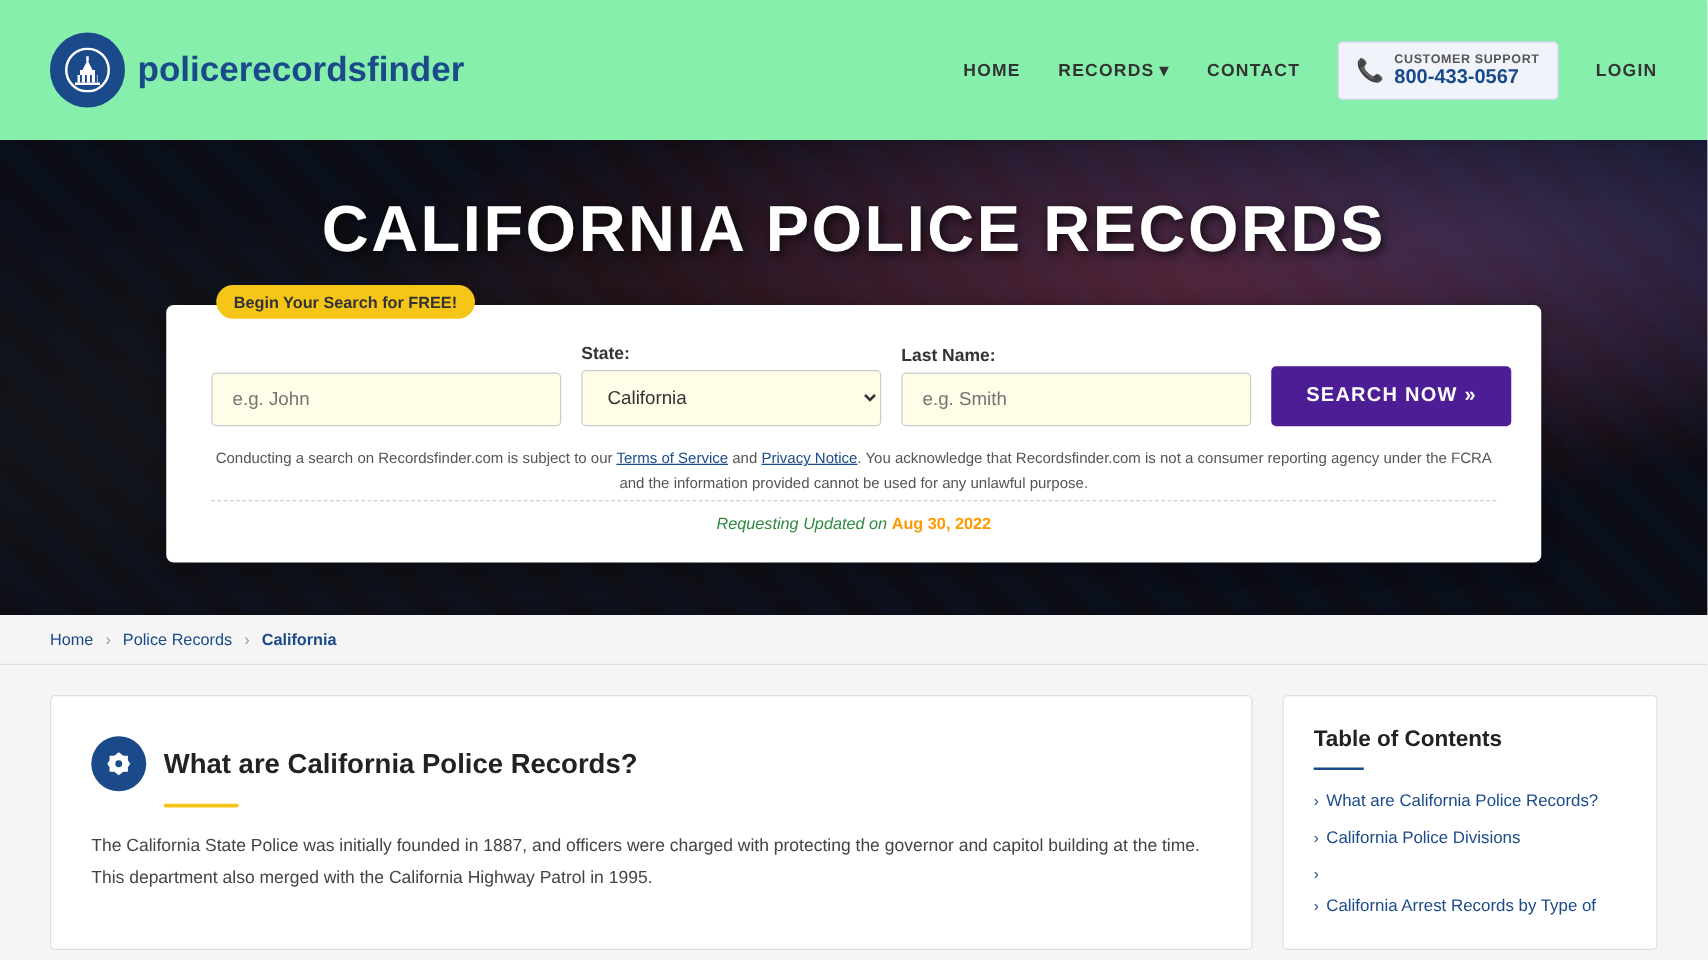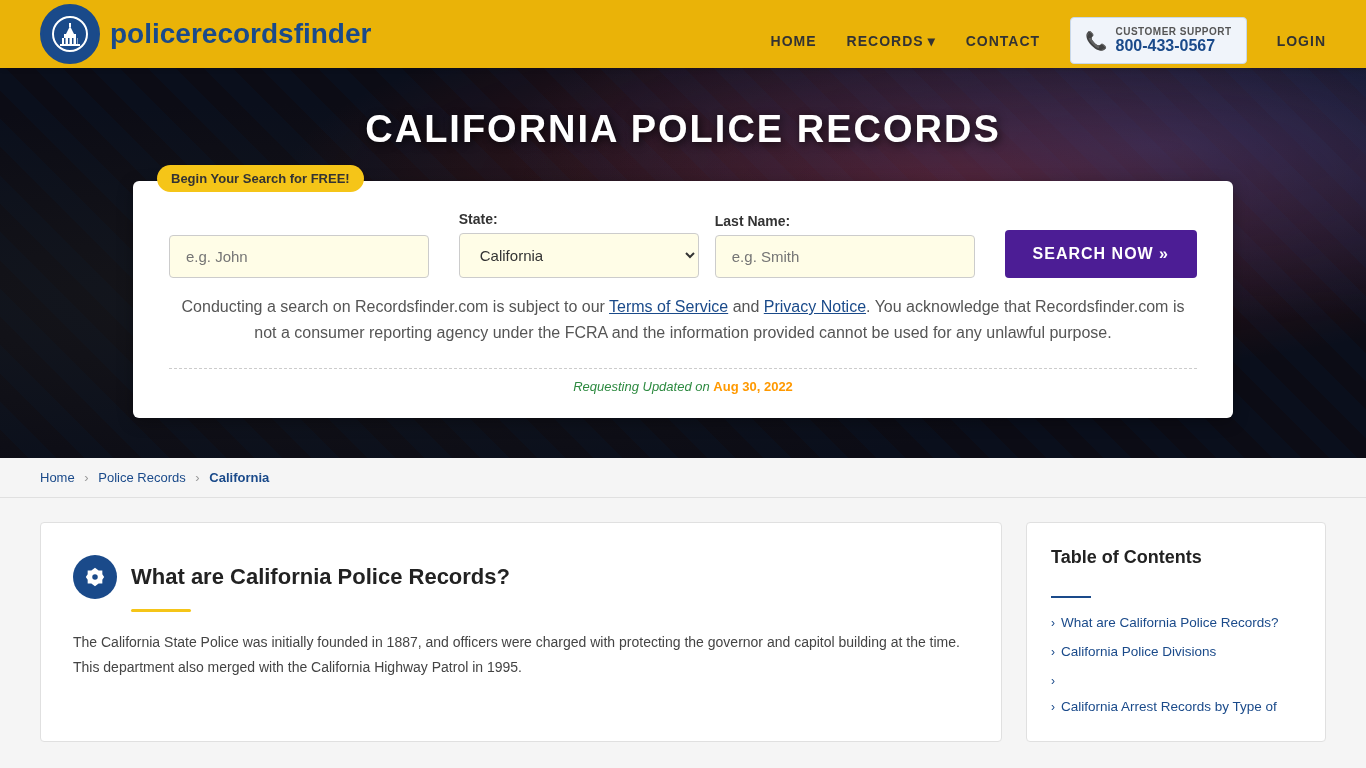--- a/index.html
+++ b/index.html
@@ -1,23 +1,23 @@
 <!DOCTYPE html>
 <html><head>
   <meta charset="utf-8">
   <style>
     * { box-sizing: border-box; margin: 0; padding: 0; }
     body { font-family: Arial, sans-serif; font-size: 14px; color: #333; background: #f5f5f5; }
 
     
     .header {
-      background: #eab308;
-      padding: 4px 40px;
-      display: flex;
-      align-items: flex-end;
+      background: #86efac;
+      padding: 26px 40px;
+      display: flex;
+      align-items: center;
       justify-content: space-between;
       box-shadow: 0 2px 4px rgba(0,0,0,0.1);
       position: relative;
       z-index: 10;
     }
     .logo-area {
       display: flex;
       align-items: center;
       gap: 10px;
     }
@@ -110,21 +110,21 @@
       position: absolute;
       top: 0; left: 0; right: 0; bottom: 0;
       background:
         radial-gradient(ellipse at 70% 30%, rgba(220, 50, 50, 0.3) 0%, transparent 50%),
         radial-gradient(ellipse at 85% 20%, rgba(50, 100, 220, 0.3) 0%, transparent 40%),
         radial-gradient(ellipse at 20% 60%, rgba(30, 30, 30, 0.5) 0%, transparent 60%);
       pointer-events: none;
     }
     .hero-title {
       color: #fff;
-      font-size: 38px;
+      font-size: 52px;
       font-weight: 900;
       letter-spacing: 2px;
       text-transform: uppercase;
       text-shadow: 2px 2px 8px rgba(0,0,0,0.7);
       margin-bottom: 30px;
       position: relative;
       z-index: 2;
     }
 
     
@@ -134,21 +134,21 @@
       padding: 30px 36px 24px;
       width: 100%;
       max-width: 1100px;
       position: relative;
       z-index: 2;
       box-shadow: 0 4px 16px rgba(0,0,0,0.3);
     }
     .begin-badge {
       position: absolute;
       top: -16px;
-      left: 24px;
+      left: 40px;
       background: #f5c518;
       color: #333;
       font-weight: 700;
       font-size: 13px;
       padding: 6px 14px;
       border-radius: 20px;
     }
     .search-fields {
       display: flex;
       gap: 16px;
@@ -168,43 +168,43 @@
     .field-group input,
     .field-group select {
       padding: 12px 16px;
       border: 1px solid #ccc;
       border-radius: 4px;
       font-size: 15px;
       background: #fffde7;
       color: #999;
       outline: none;
     }
-    .field-group input { width: 260px; }
+    .field-group input { width: 280px; }
     .field-group select { width: 240px; color: #333; }
     .field-group.name-field { flex: 1; }
     .search-btn {
       background: #4c1d95;
       color: #fff;
       font-weight: 900;
       font-size: 16px;
       letter-spacing: 1px;
       border: none;
       border-radius: 4px;
       padding: 13px 28px;
       cursor: pointer;
       white-space: nowrap;
       align-self: flex-end;
       height: 48px;
     }
     .disclaimer {
       text-align: center;
-      font-size: 16px;
+      font-size: 12px;
       color: #555;
       line-height: 1.6;
-      margin-bottom: 23px;
+      margin-bottom: 4px;
     }
     .disclaimer a { color: #1a4a8a; }
     .updated {
       text-align: center;
       font-size: 13px;
       color: #888;
       border-top: 1px dashed #ccc;
       padding-top: 10px;
     }
     .updated span { color: #f90; font-weight: 700; }
@@ -279,21 +279,21 @@
     .toc-box {
       background: #fff;
       border: 1px solid #e0e0e0;
       border-radius: 4px;
       padding: 24px;
     }
     .toc-title {
       font-size: 18px;
       font-weight: 700;
       color: #222;
-      margin-bottom: 28px;
+      margin-bottom: 12px;
     }
     .toc-divider {
       height: 2px;
       background: #1a4a8a;
       margin-bottom: 16px;
       width: 40px;
     }
     .toc-list {
       list-style: none;
       display: flex;

